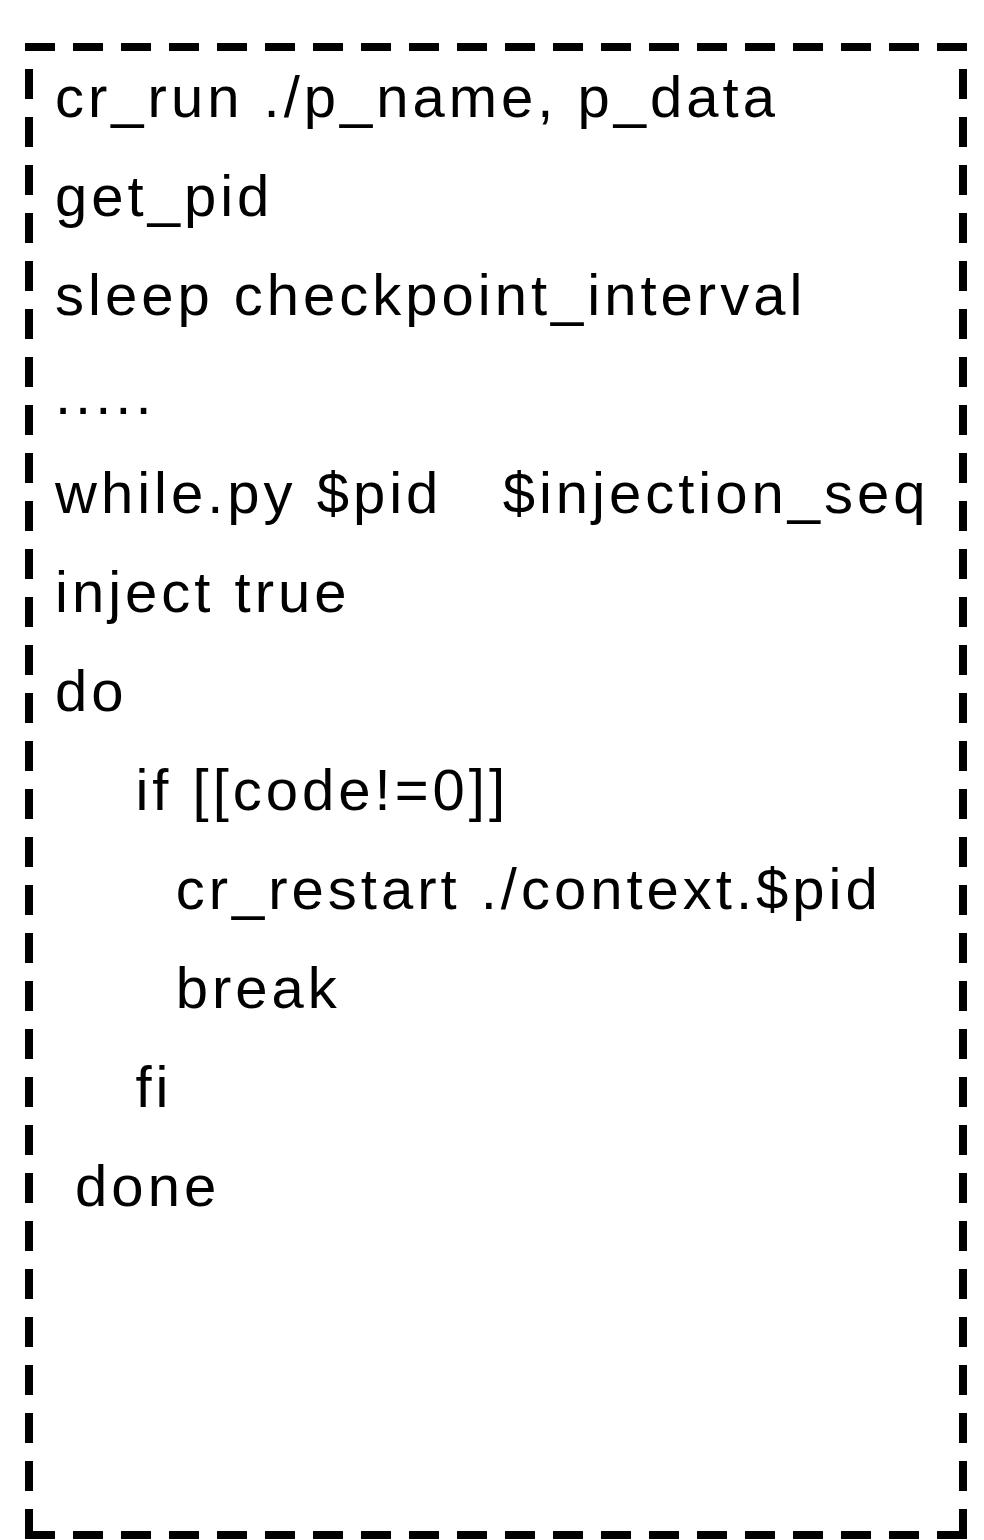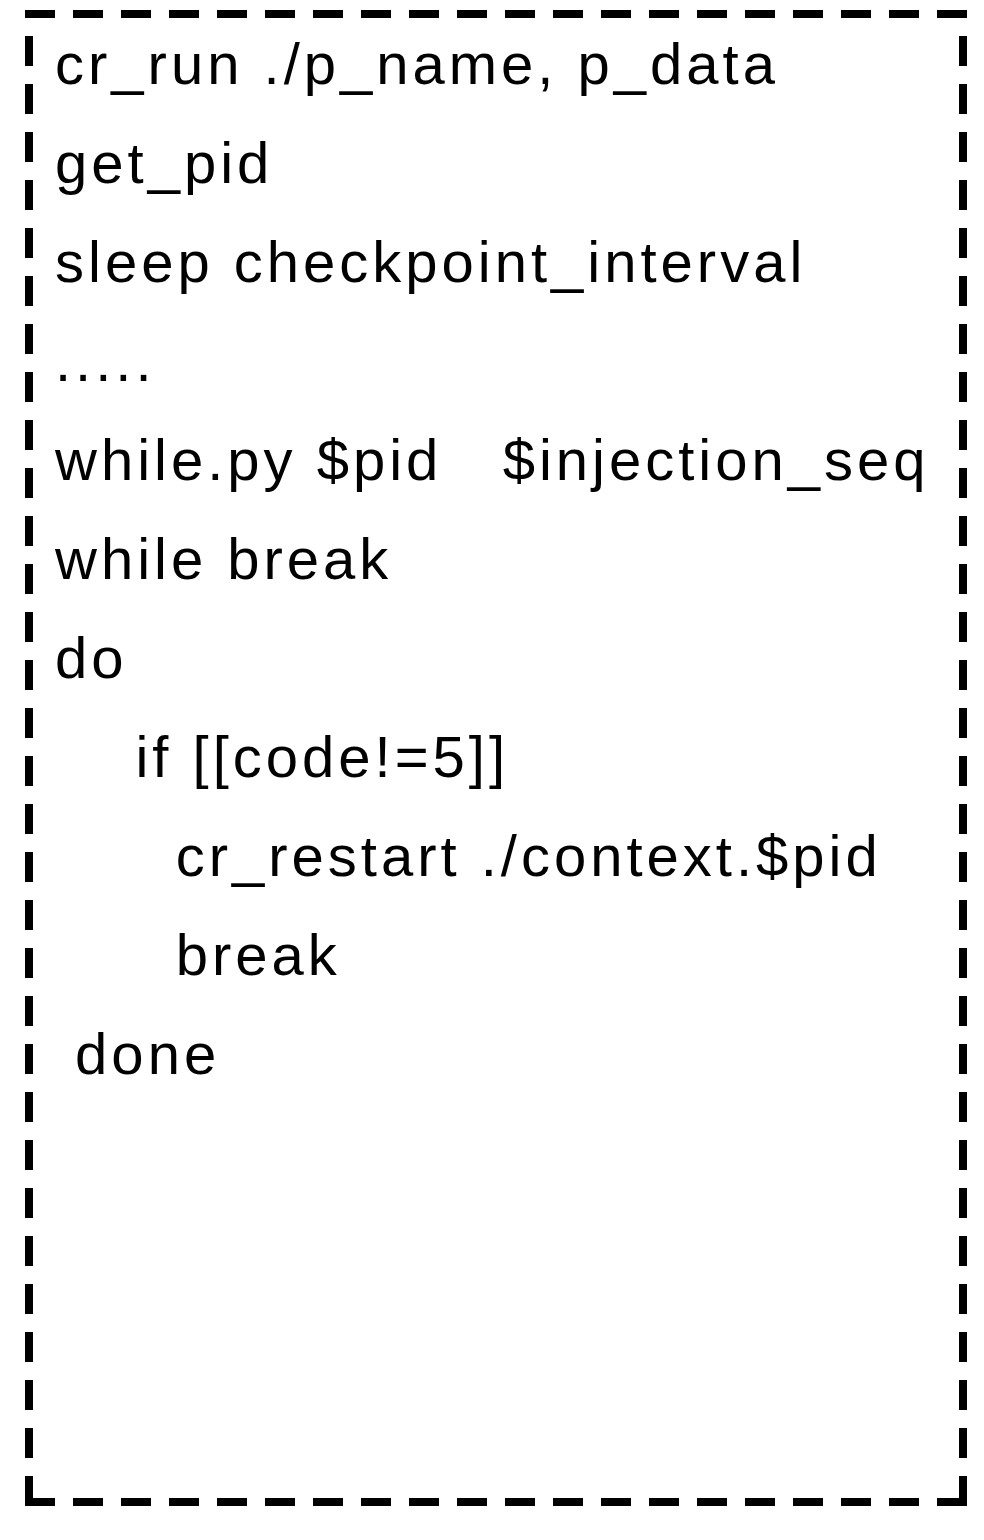--- a/index.html
+++ b/index.html
@@ -9,21 +9,21 @@
   body {
     width: 984px;
     height: 1540px;
     background: #ffffff;
     position: relative;
     font-family: "Liberation Sans", sans-serif;
   }
   .frame {
     position: absolute;
     left: 25px;
-    top: 10px;
+    top: 43px;
     width: 942px;
     height: 1496px;
     box-sizing: border-box;
     background-image:
       repeating-linear-gradient(90deg, #000 0 30px, transparent 30px 48px),
       repeating-linear-gradient(90deg, #000 0 30px, transparent 30px 48px),
       repeating-linear-gradient(0deg,  #000 0 30px, transparent 30px 48px),
       repeating-linear-gradient(0deg,  #000 0 30px, transparent 30px 48px);
     background-size: 100% 8px, 100% 8px, 8px 100%, 8px 100%;
     background-position: 0 0, 0 100%, 0 0, 100% 0;
@@ -46,20 +46,21 @@
 </head>
 <body>
 
 <div class="frame">
   <div class="code-lines">
       <div class="code-line">cr_run ./p_name, p_data</div>
       <div class="code-line">get_pid</div>
       <div class="code-line">sleep checkpoint_interval</div>
       <div class="code-line">.....</div>
       <div class="code-line">while.py $pid   $injection_seq</div>
-      <div class="code-line">while break</div>
+      <div class="code-line">inject true</div>
       <div class="code-line">do</div>
-      <div class="code-line">    if [[code!=5]]</div>
+      <div class="code-line">    if [[code!=0]]</div>
       <div class="code-line">      cr_restart ./context.$pid</div>
       <div class="code-line">      break</div>
+      <div class="code-line">    fi</div>
       <div class="code-line"> done</div>
     </div>
 </div>
 
 </body></html>

